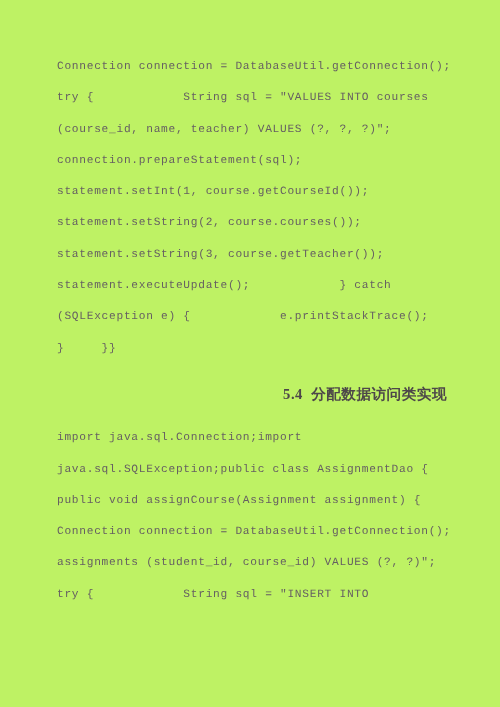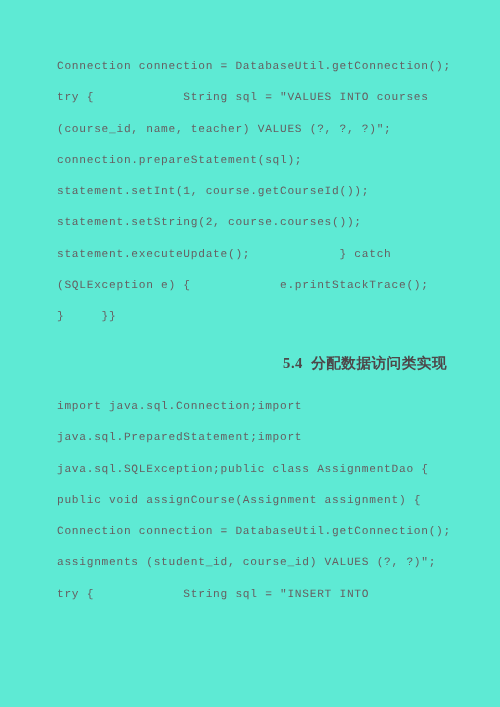--- a/index.html
+++ b/index.html
@@ -10,21 +10,21 @@
   }
 
   body {
     font-family: "Liberation Mono", "DejaVu Sans Mono", monospace;
   }
 
   #page {
     position: relative;
     width: 500px;
     height: 707px;
-    background: #5eead4;
+    background: #bef264;
     overflow: hidden;
     box-sizing: border-box;
   }
 
   
   #content {
     position: absolute;
     left: 57px;
     top: 52px;
     width: 390px;
@@ -67,30 +67,30 @@
 <div id="page">
   <div id="content">
 
     <div>
       <div class="code-line">Connection connection = DatabaseUtil.getConnection();</div>
       <div class="code-line">try {            String sql = ″VALUES INTO courses</div>
       <div class="code-line">(course_id, name, teacher) VALUES (?, ?, ?)″;</div>
       <div class="code-line">connection.prepareStatement(sql);</div>
       <div class="code-line">statement.setInt(1, course.getCourseId());</div>
       <div class="code-line">statement.setString(2, course.courses());</div>
+      <div class="code-line">statement.setString(3, course.getTeacher());</div>
       <div class="code-line">statement.executeUpdate();            } catch</div>
       <div class="code-line">(SQLException e) {            e.printStackTrace();</div>
       <div class="code-line">}     }}</div>
     </div>
 
     <div class="section-heading gap-before-heading">5.4  分配数据访问类实现</div>
 
     <div class="gap-after-heading">
       <div class="code-line">import java.sql.Connection;import</div>
-      <div class="code-line">java.sql.PreparedStatement;import</div>
       <div class="code-line">java.sql.SQLException;public class AssignmentDao {</div>
       <div class="code-line">public void assignCourse(Assignment assignment) {</div>
       <div class="code-line">Connection connection = DatabaseUtil.getConnection();</div>
       <div class="code-line">assignments (student_id, course_id) VALUES (?, ?)″;</div>
       <div class="code-line">try {            String sql = ″INSERT INTO</div>
     </div>
 
   </div>
 </div>
 

